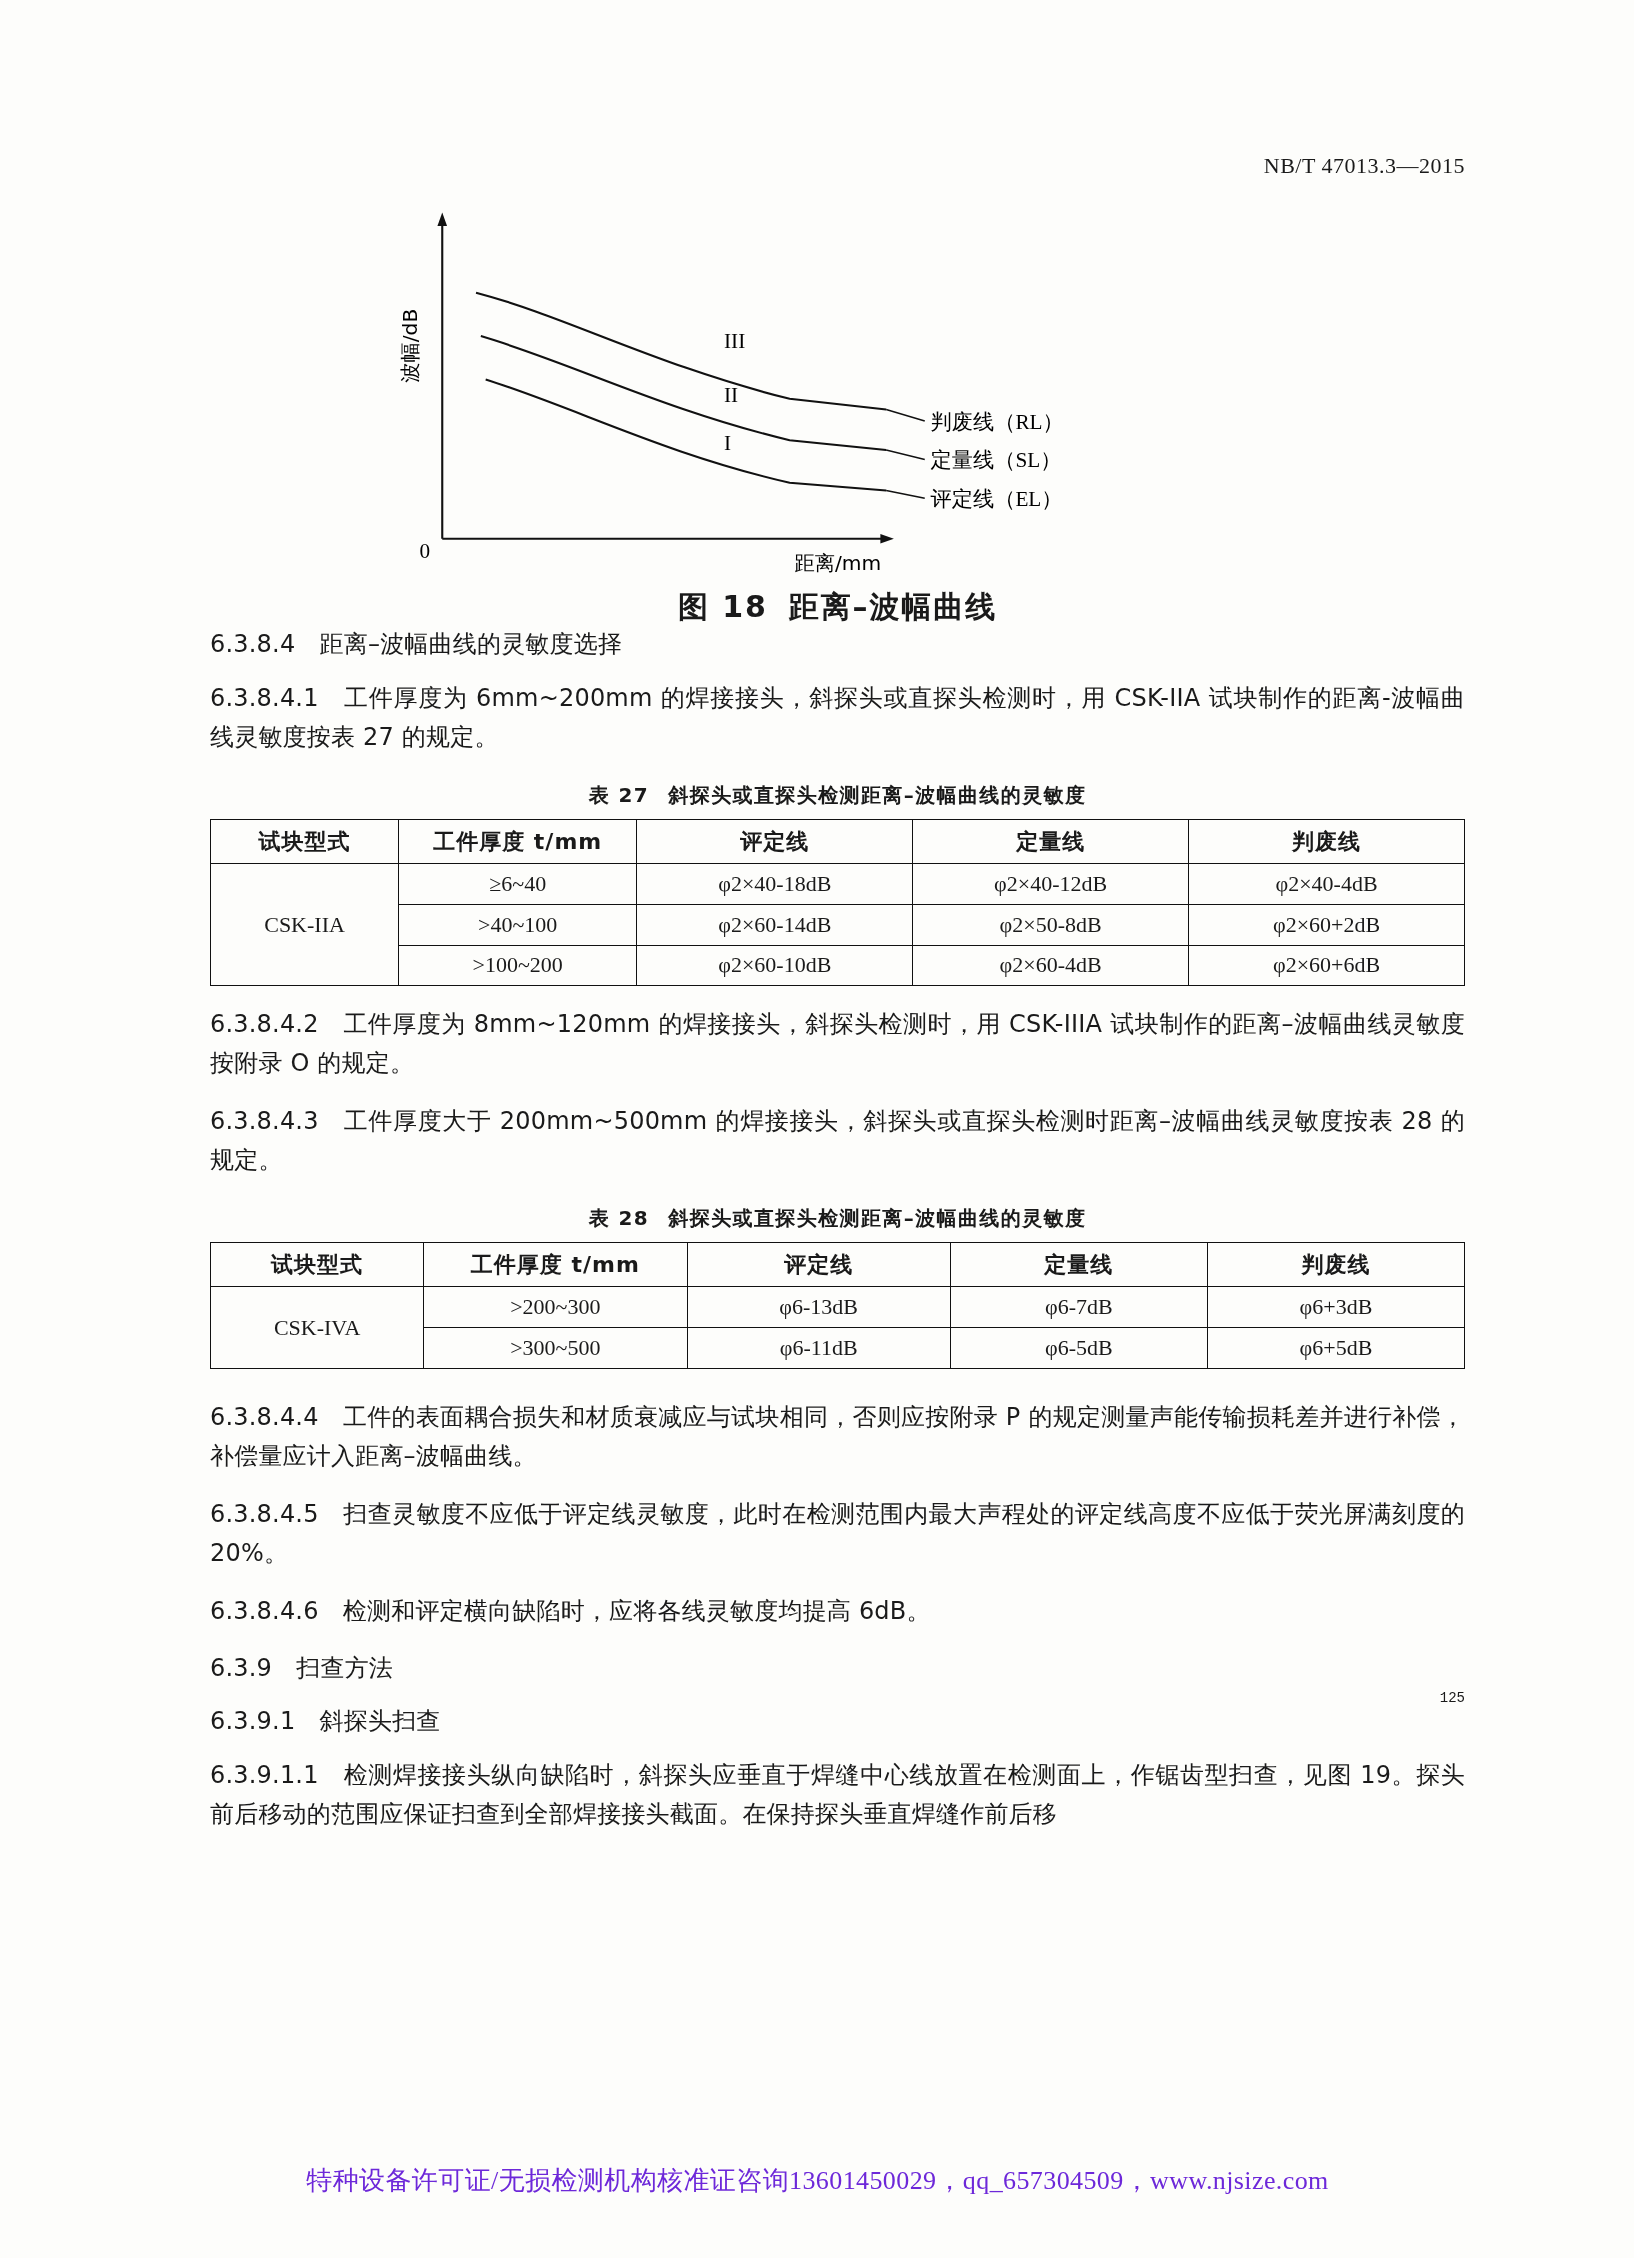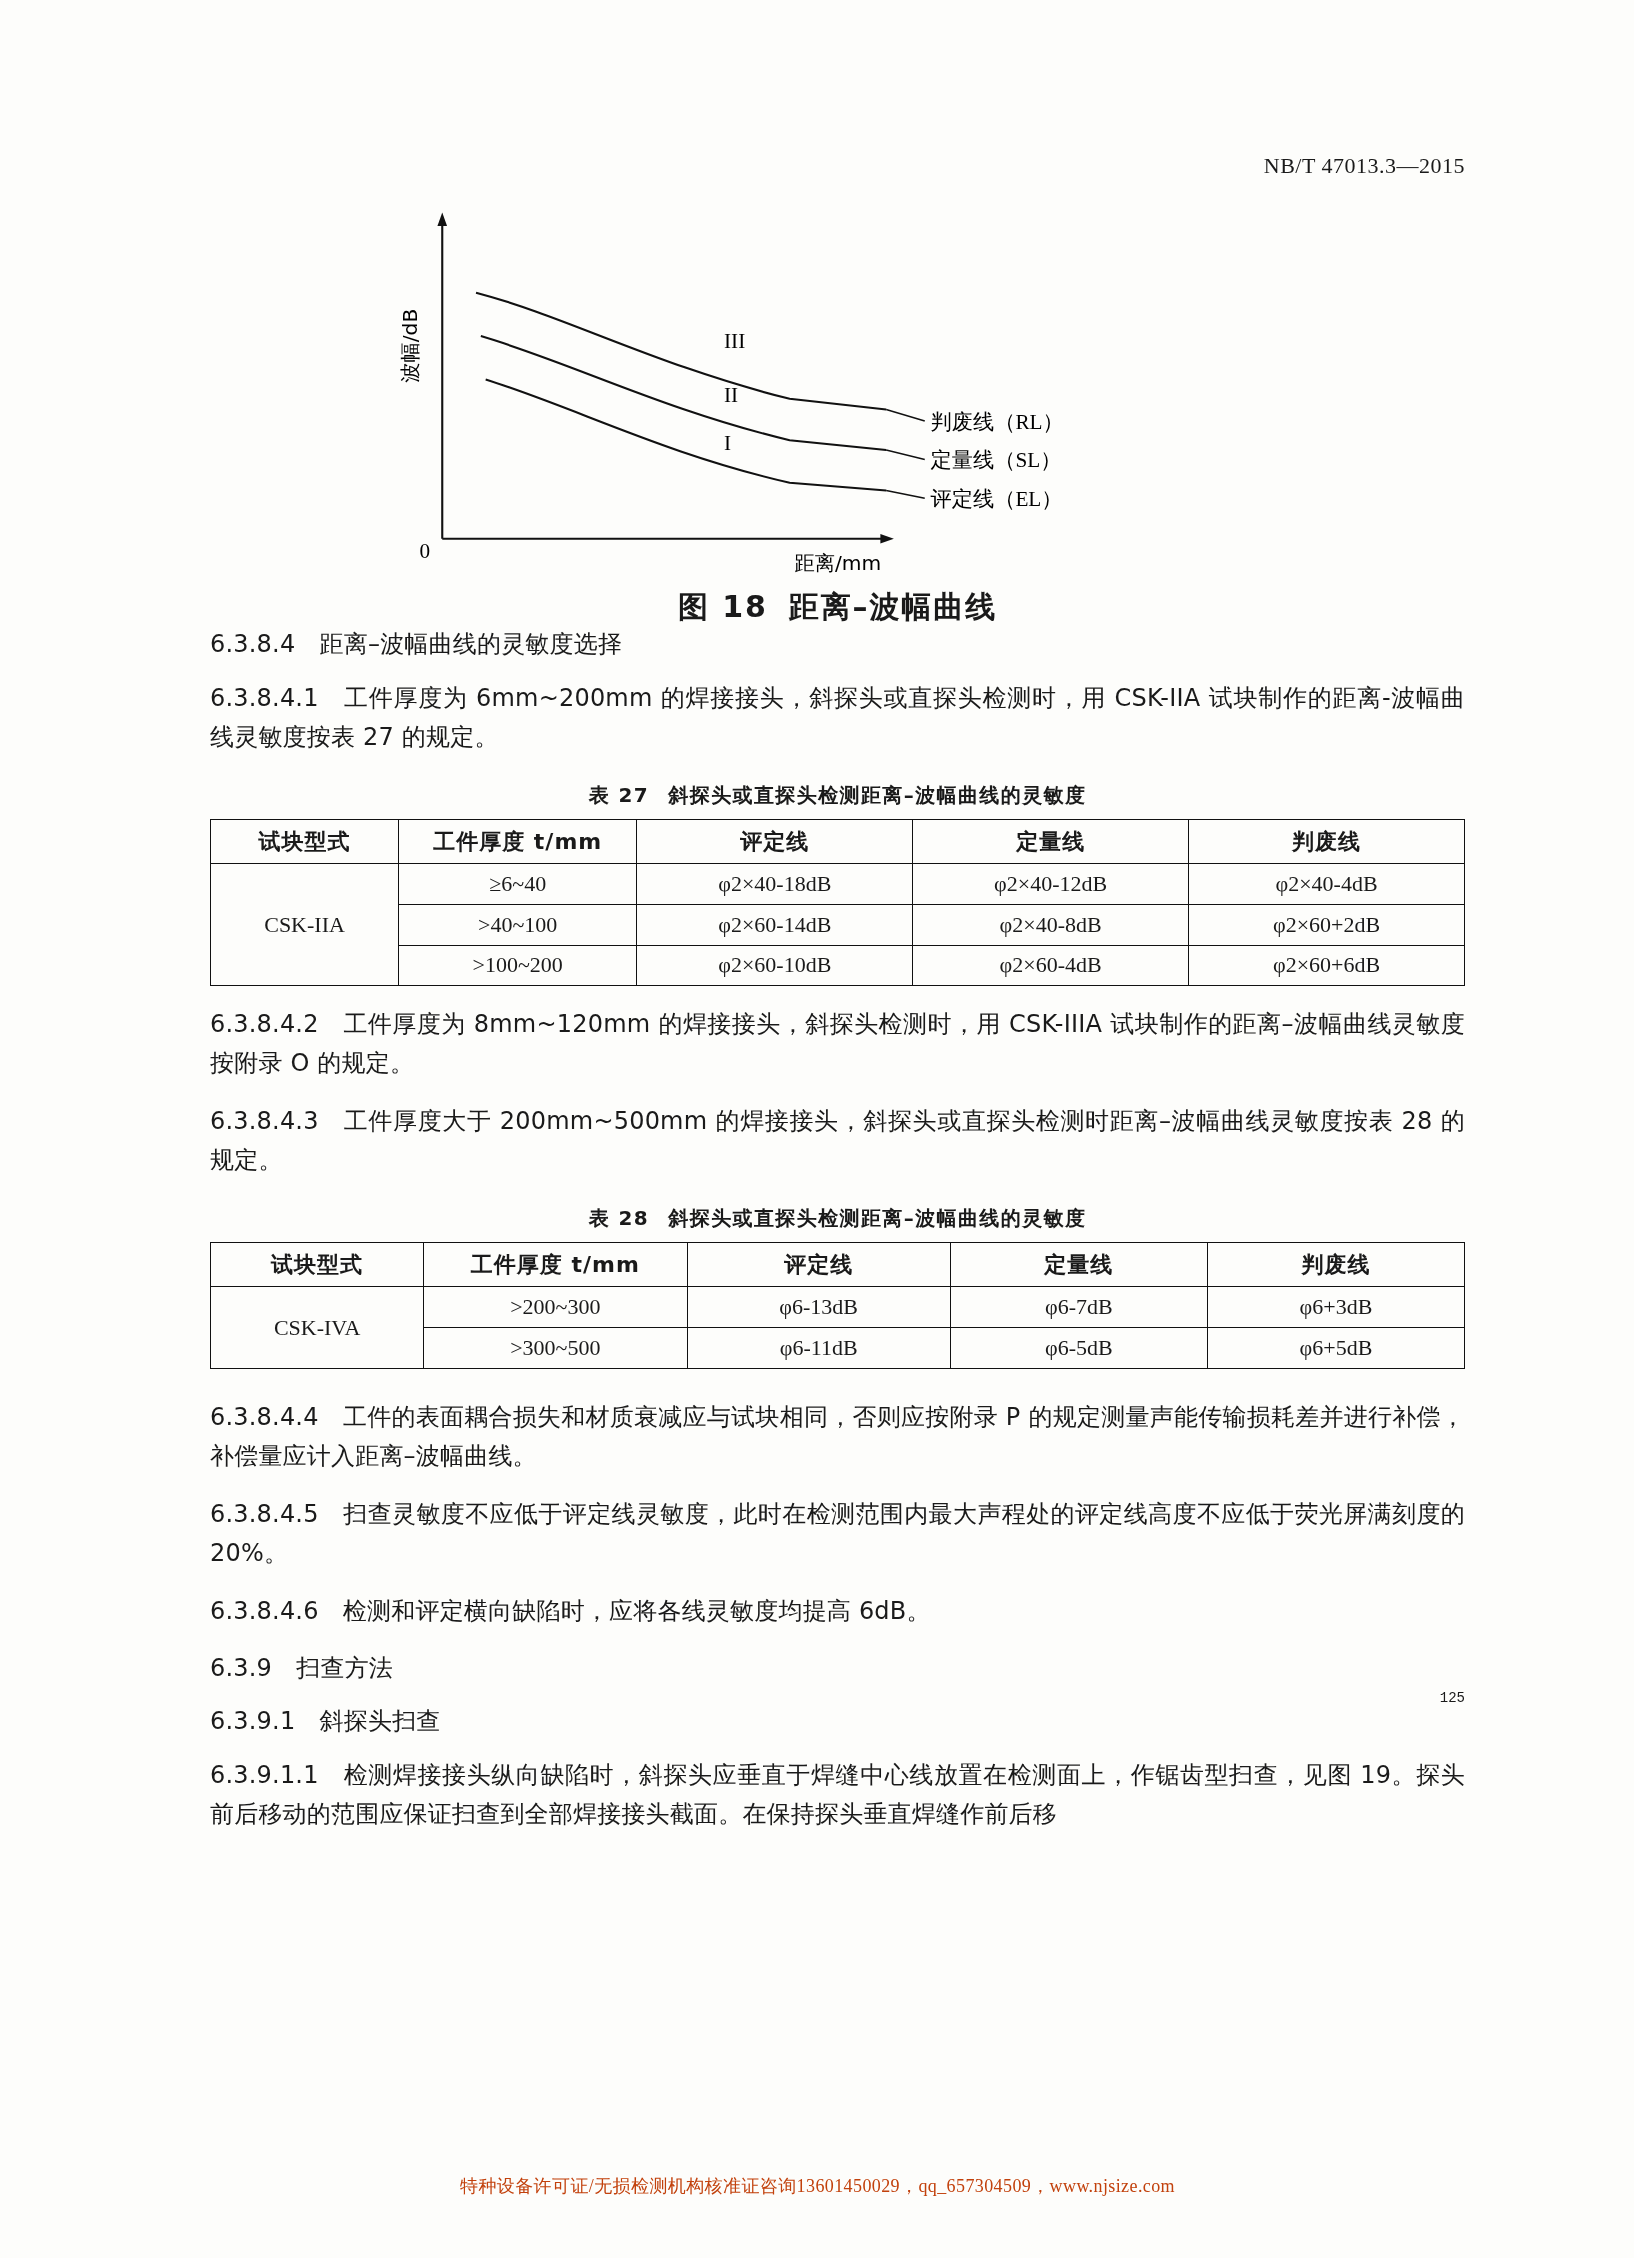--- a/index.html
+++ b/index.html
@@ -91,22 +91,22 @@
   .page-num {
     position:absolute;
     right:0; top:1545px;
     font-size:14px;
     font-family:Liberation Mono, monospace;
   }
   .footer-note {
     position:absolute;
     left:0; right:0; bottom:60px;
     text-align:center;
-    font-size:18px;
-    color:#c2410c;
+    font-size:26px;
+    color:#6d28d9;
     font-family:"Liberation Serif", serif;
     letter-spacing:0.4px;
   }
   .curve-label { font-family:"Liberation Serif", serif; font-size:22px; }
   .axis-label { font-size:21px; font-family:"DejaVu Sans", sans-serif; }
 </style>
 </head>
 <body>
 
 <div class="page">
@@ -180,21 +180,21 @@
         <tr>
           <td rowspan="3">CSK-IIA</td>
           <td>≥6~40</td>
           <td>φ2×40-18dB</td>
           <td>φ2×40-12dB</td>
           <td>φ2×40-4dB</td>
         </tr>
         <tr>
           <td>&gt;40~100</td>
           <td>φ2×60-14dB</td>
-          <td>φ2×40-8dB</td>
+          <td>φ2×50-8dB</td>
           <td>φ2×60+2dB</td>
         </tr>
         <tr>
           <td>&gt;100~200</td>
           <td>φ2×60-10dB</td>
           <td>φ2×60-4dB</td>
           <td>φ2×60+6dB</td>
         </tr>
       </tbody>
     </table>

